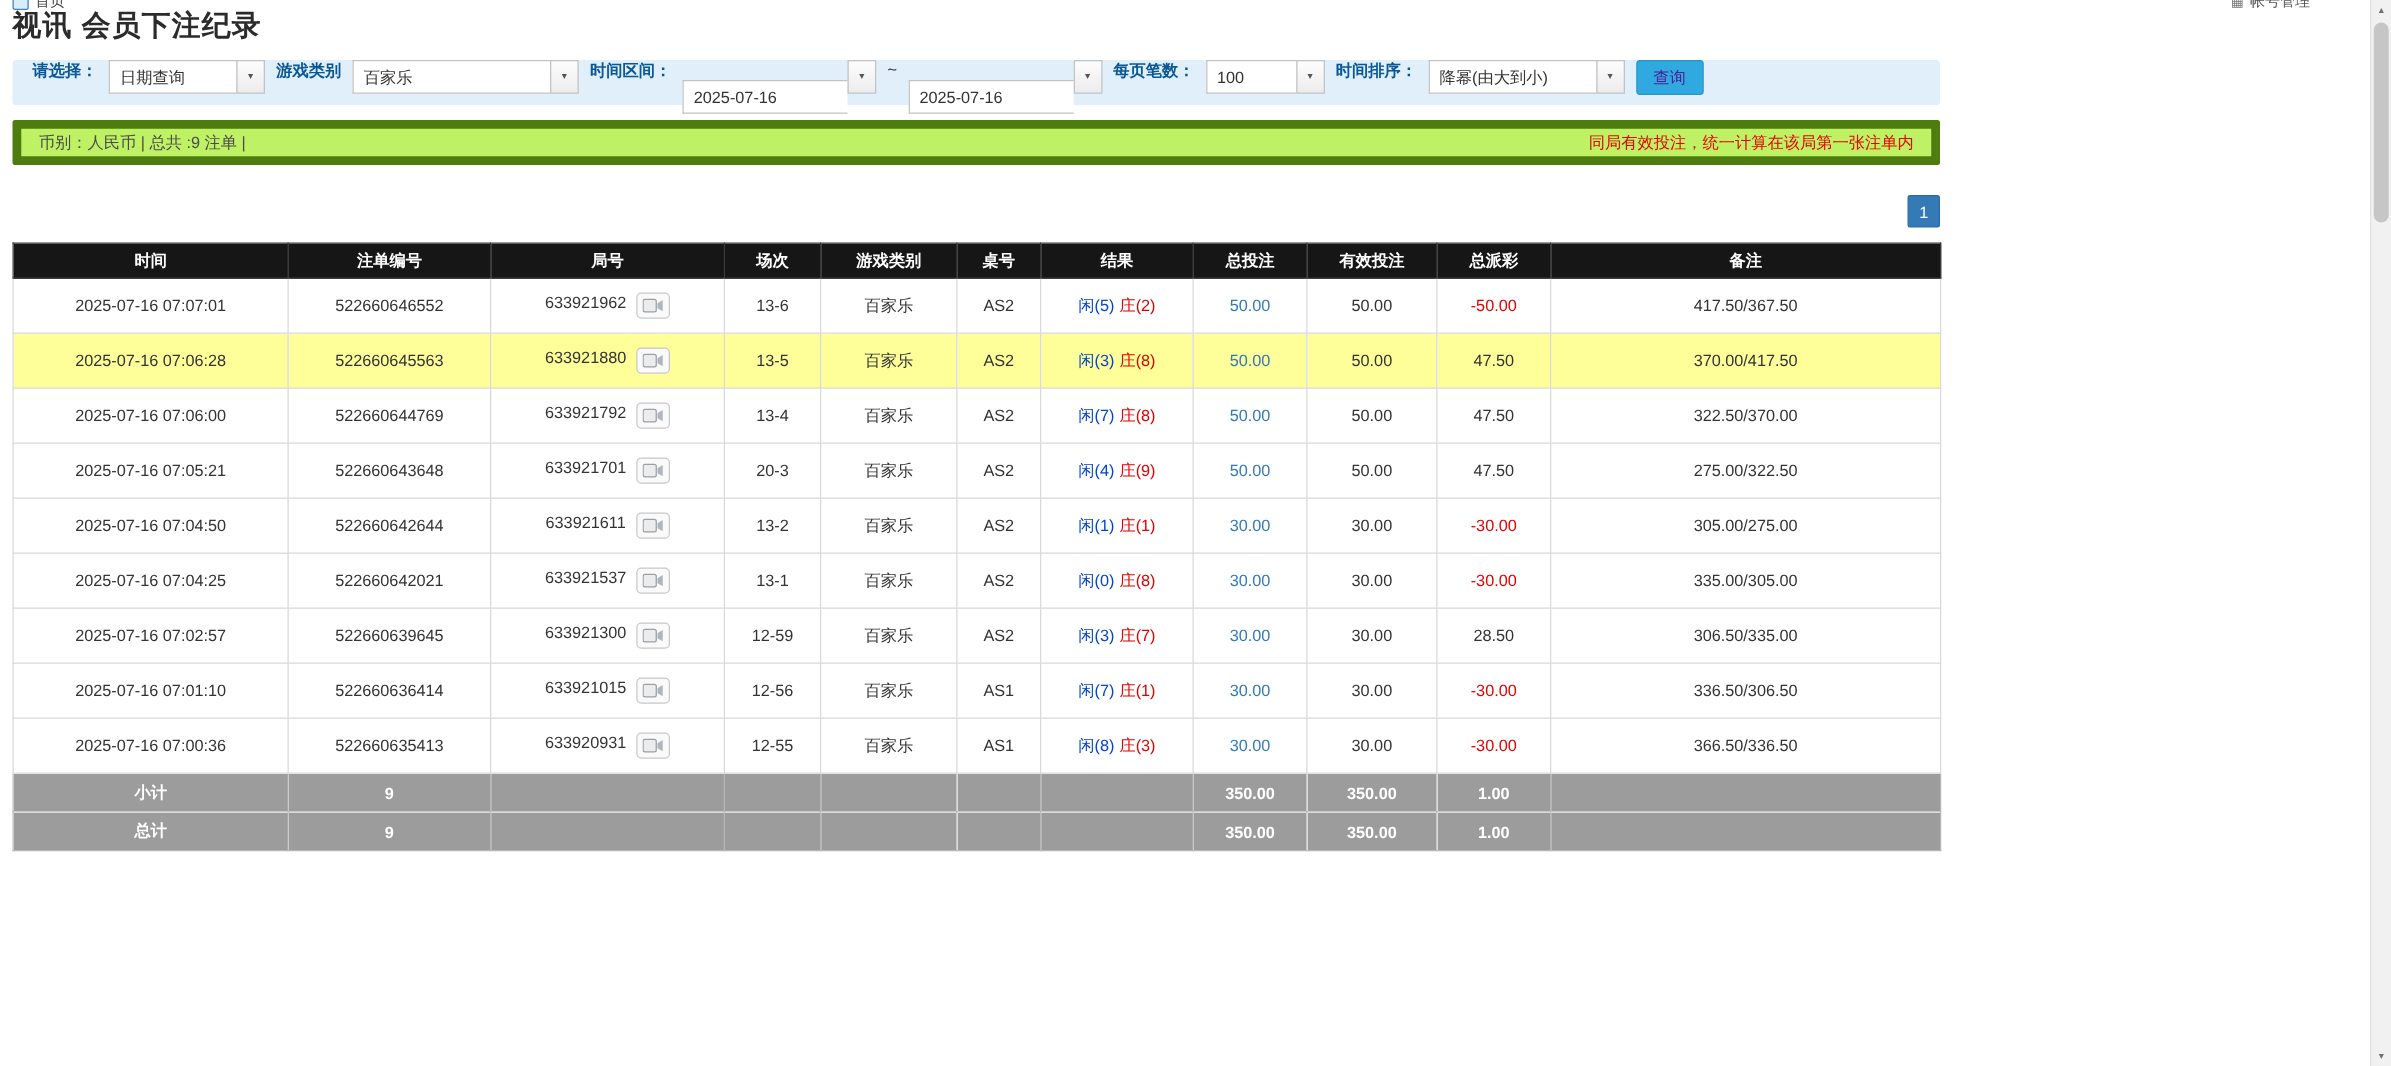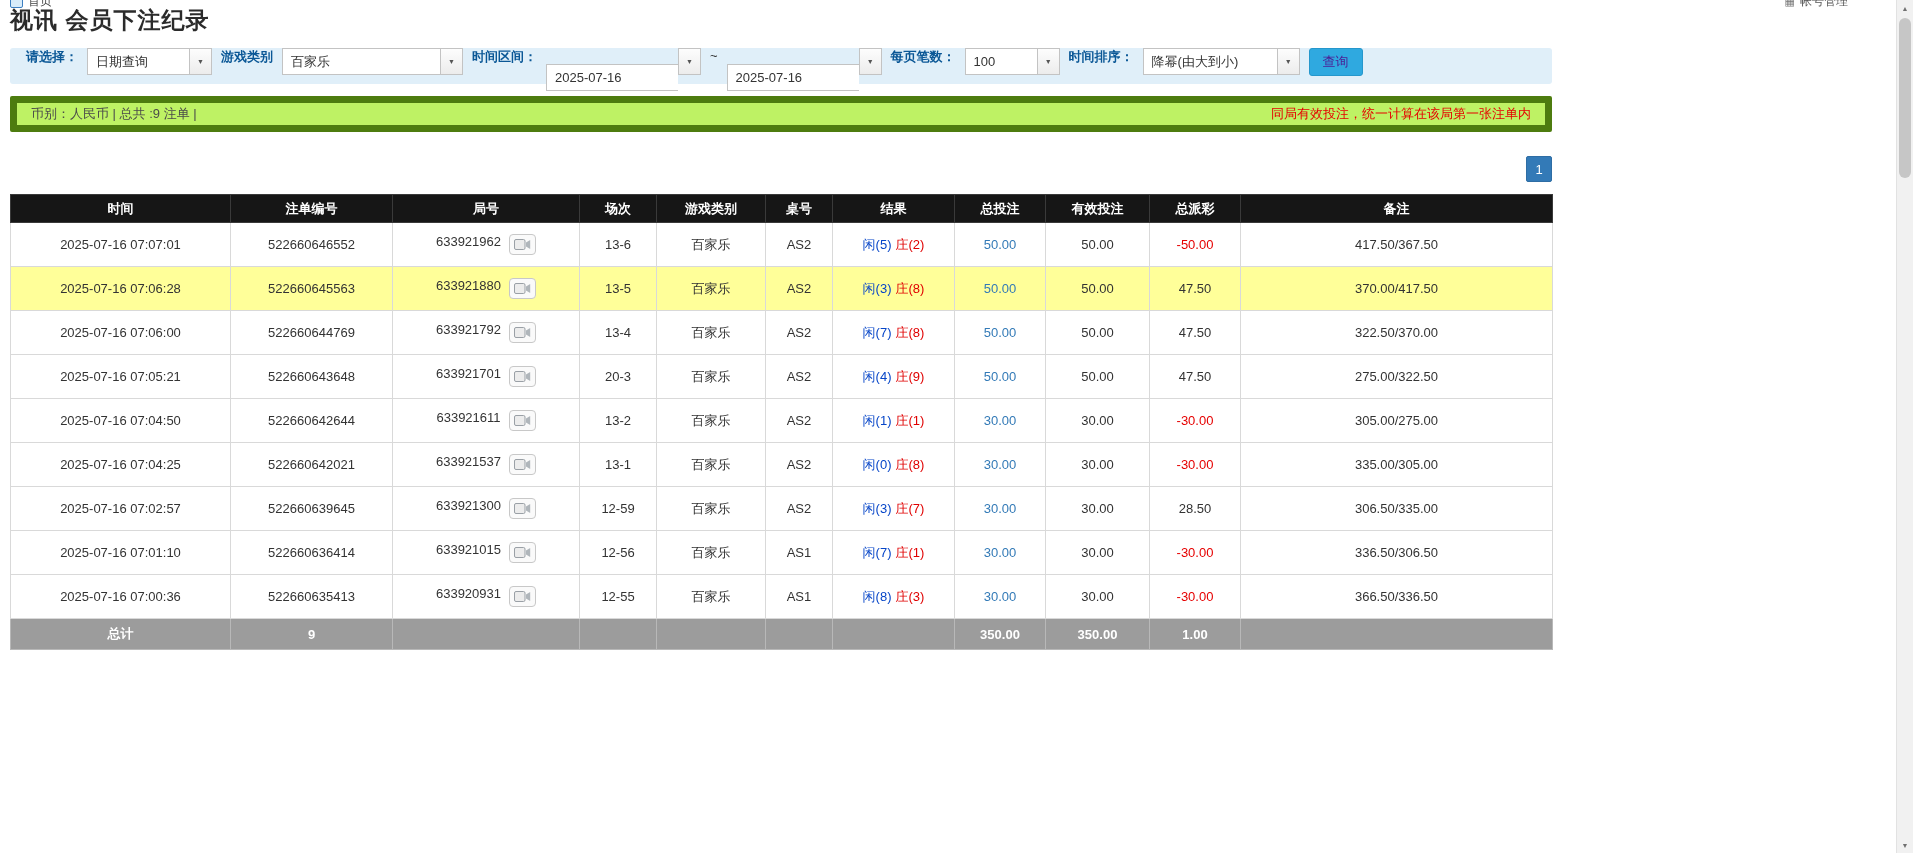--- a/index.html
+++ b/index.html
@@ -437,20 +437,33 @@
           <td>12-55</td>
           <td>百家乐</td>
           <td>AS1</td>
           <td><span class="res-p">闲(8)</span><span class="res-b">庄(3)</span></td>
           <td><a class="bet-link">30.00</a></td>
           <td>30.00</td>
           <td class="neg">-30.00</td>
           <td>366.50/336.50</td>
         </tr>
         <tr class="sum-row">
+          <td>小计</td>
+          <td>9</td>
+          <td></td>
+          <td></td>
+          <td></td>
+          <td></td>
+          <td></td>
+          <td>350.00</td>
+          <td>350.00</td>
+          <td>1.00</td>
+          <td></td>
+        </tr>
+        <tr class="sum-row">
           <td>总计</td>
           <td>9</td>
           <td></td>
           <td></td>
           <td></td>
           <td></td>
           <td></td>
           <td>350.00</td>
           <td>350.00</td>
           <td>1.00</td>

